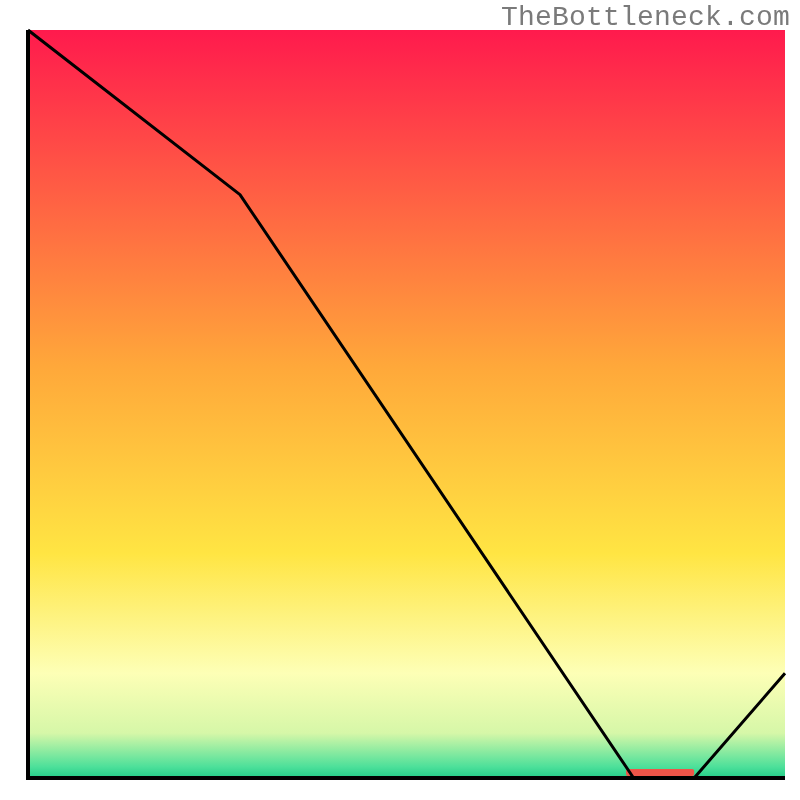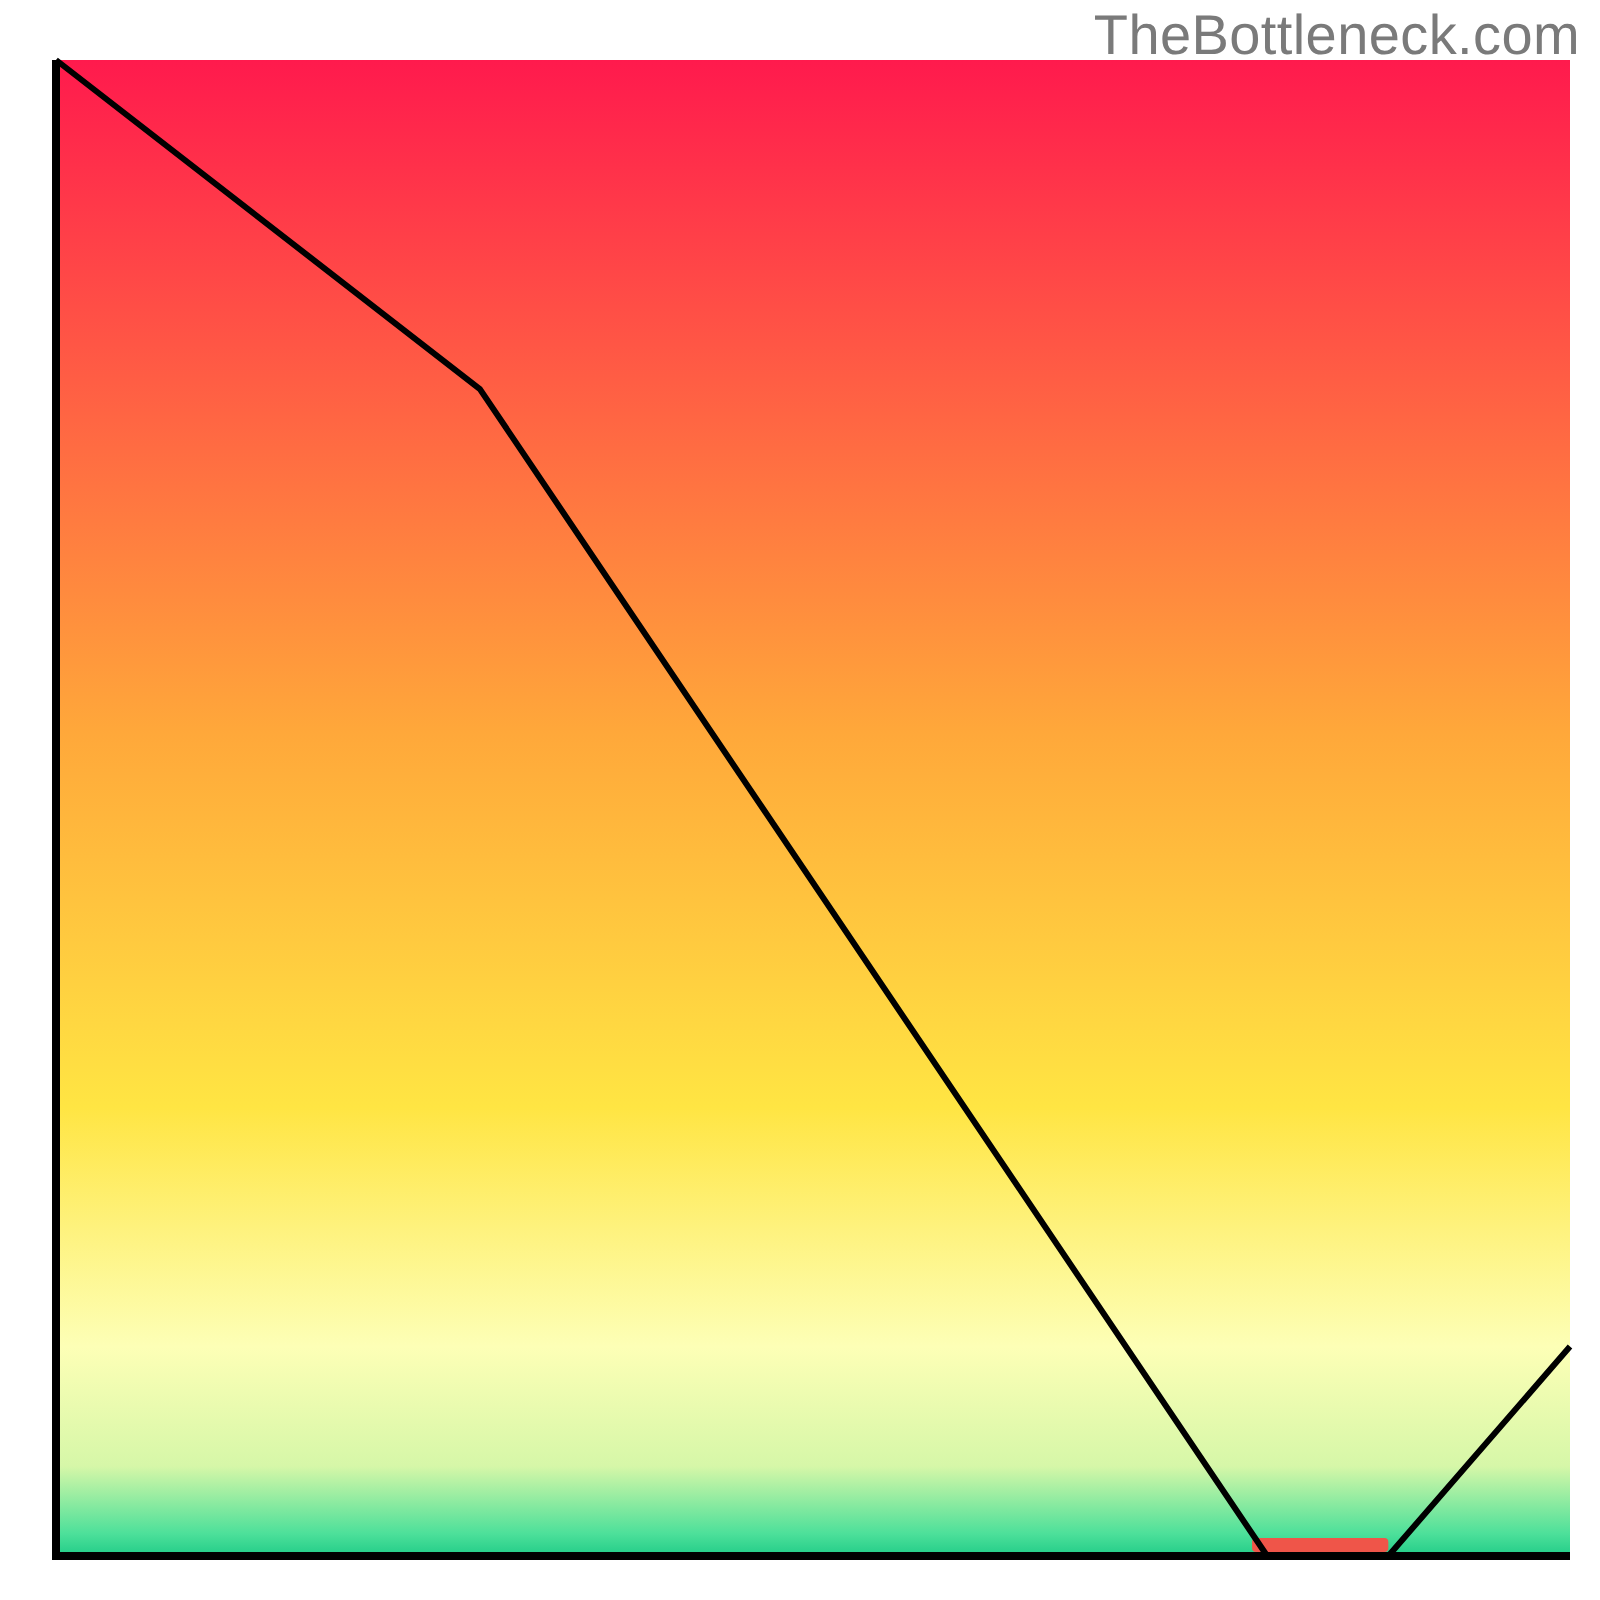--- a/index.html
+++ b/index.html
@@ -8,20 +8,21 @@
     width: 800px;
     height: 800px;
     background: #ffffff;
     font-family: Arial, Helvetica, sans-serif;
     overflow: hidden;
   }
   .stage {
     position: relative;
     width: 800px;
     height: 720px;
+    font-family: Liberation Mono, monospace;
   }
   .watermark {
     position: absolute;
     top: 2px;
     right: 10px;
     font-size: 28px;
     font-weight: 500;
     color: #7a7a7a;
     letter-spacing: 0.2px;
   }

